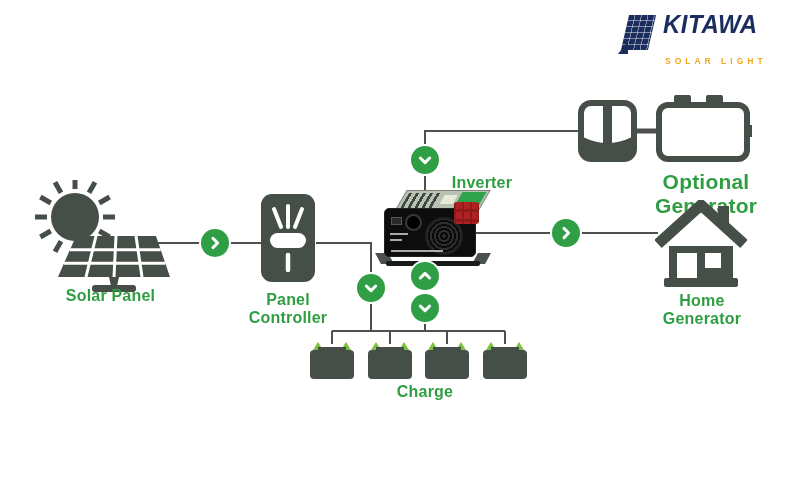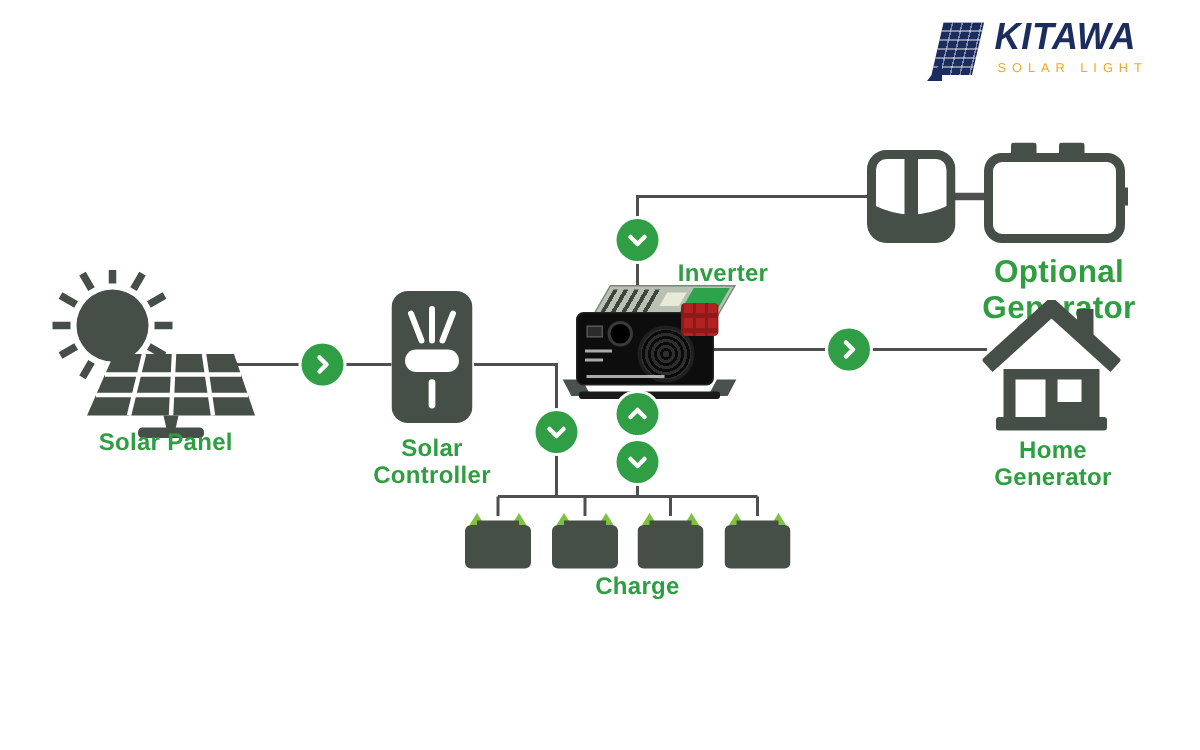--- a/index.html
+++ b/index.html
@@ -50,21 +50,21 @@
   .logo{position:absolute;left:616px;top:13px;display:flex;align-items:flex-start;gap:7px;}
   .logo-icon{position:relative;width:40px;height:42px;}
   .logo-panel{position:absolute;left:9px;top:2px;width:27px;height:35px;background:#1b2d5e;
               transform:skewX(-13deg);
               background-image:repeating-linear-gradient(0deg,transparent 0 5px,rgba(255,255,255,.45) 5px 6px),
                                repeating-linear-gradient(90deg,transparent 0 5.5px,rgba(255,255,255,.45) 5.5px 6.5px);}
   .logo-tri{position:absolute;left:2px;bottom:1px;width:10px;height:13px;background:#1b2d5e;
             clip-path:polygon(100% 0,100% 100%,0 100%);}
   .logo-brand{font-style:italic;font-weight:700;font-size:24px;color:#1b2d5e;letter-spacing:.5px;
               line-height:1;transform:scaleY(1.05);}
-  .logo-tag{font-weight:400;font-size:8.5px;color:#f0a81c;letter-spacing:4px;margin-top:3px;padding-left:2px;}
+  .logo-tag{font-weight:700;font-size:8.5px;color:#f0a81c;letter-spacing:4px;margin-top:19px;padding-left:2px;}
 </style>
 </head>
 <body>
 
 <div class="canvas">
 
   <svg class="wires" viewBox="0 0 800 500" fill="none" stroke="#4f4f4f" stroke-width="2">
     <path d="M149 243 H261"></path>
     <path d="M316 243 H371 V331"></path>
     <path d="M578 131 H425 V195"></path>
@@ -106,21 +106,21 @@
   <svg class="node" style="left:261px;top:194px;" width="54" height="88" viewBox="0 0 54 88">
     <rect x="0" y="0" width="54" height="88" rx="11" fill="#464e48"></rect>
     <g stroke="#ffffff" stroke-width="4" stroke-linecap="round">
       <line x1="27" y1="12" x2="27" y2="33"></line>
       <line x1="13" y1="15" x2="20" y2="33"></line>
       <line x1="41" y1="15" x2="34" y2="33"></line>
     </g>
     <rect x="9" y="39" width="36" height="15" rx="7.5" fill="#ffffff"></rect>
     <line x1="27" y1="61" x2="27" y2="76" stroke="#ffffff" stroke-width="4.5" stroke-linecap="round"></line>
   </svg>
-  <div class="lbl" style="left:233px;top:291px;width:110px;">Solar Controller</div>
+  <div class="lbl" style="left:233px;top:291px;width:110px;">Panel Controller</div>
 
   <div class="inv">
     <div class="inv-top">
       <div class="inv-vents"></div>
       <div class="inv-toplabel"></div>
       <div class="inv-strip"></div>
     </div>
     <div class="inv-foot l"></div>
     <div class="inv-foot r"></div>
     <div class="inv-face">

